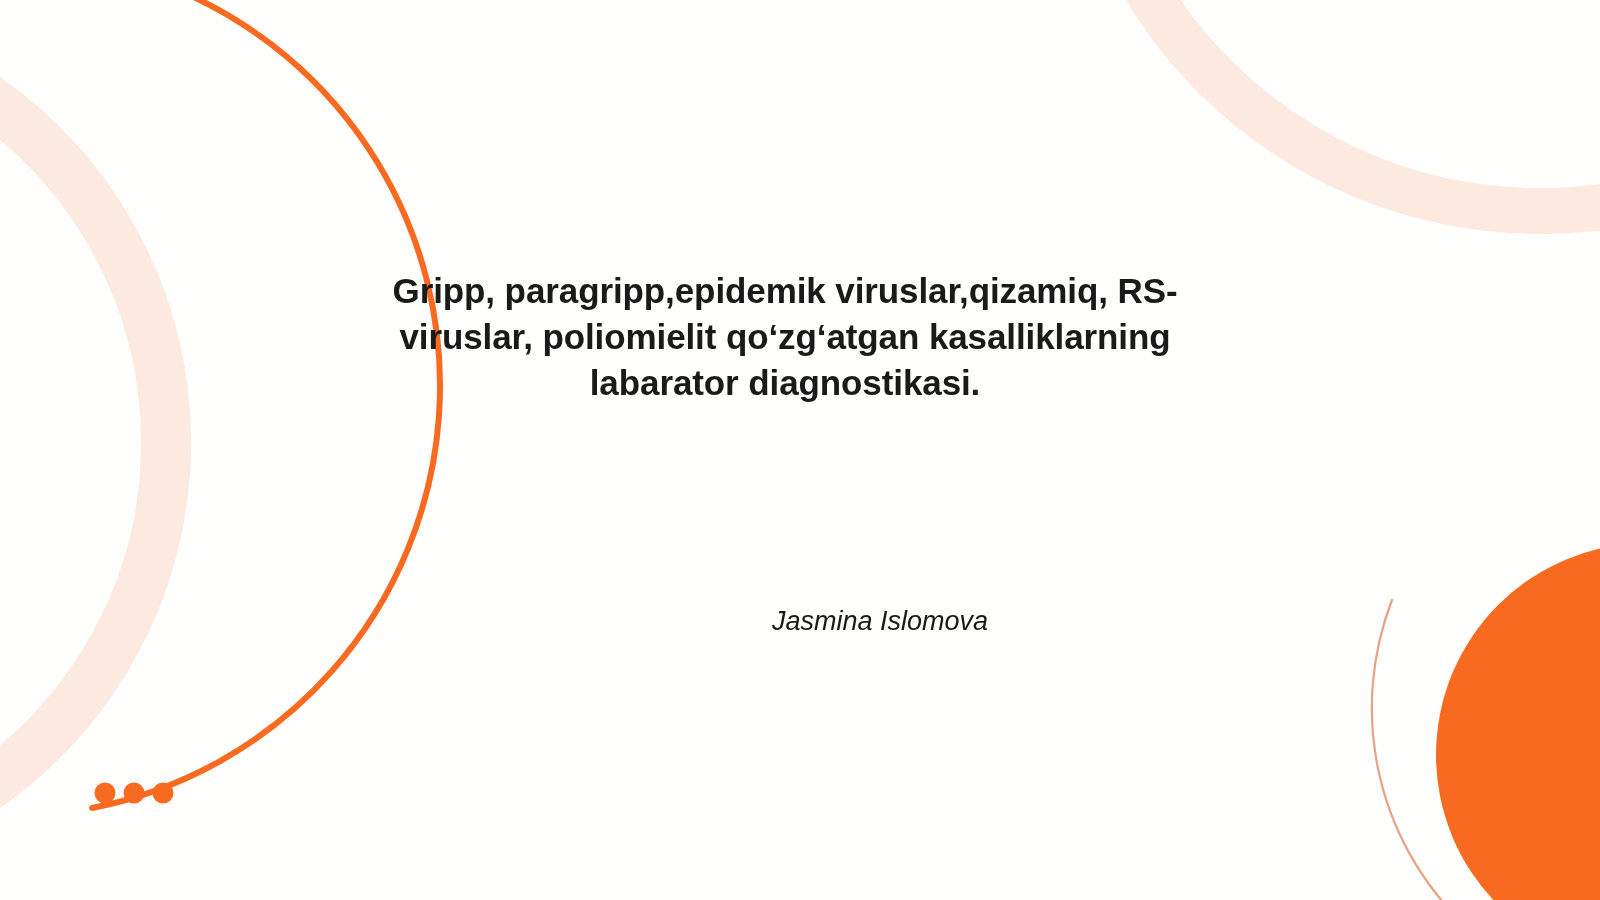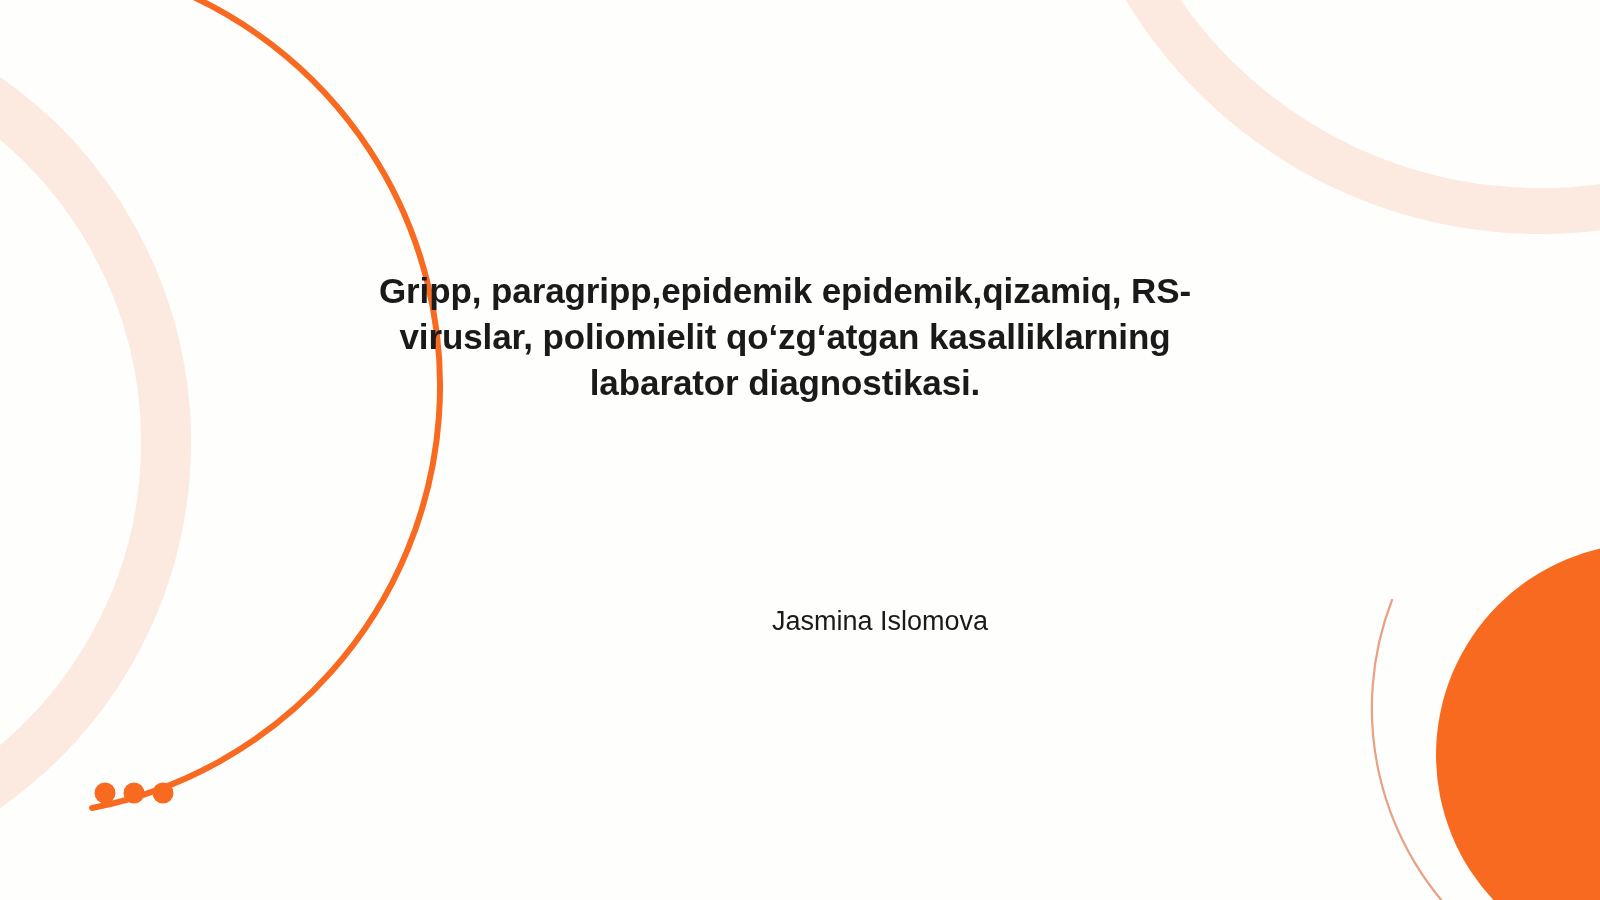--- a/index.html
+++ b/index.html
@@ -62,20 +62,21 @@
     position: absolute;
     left: 540px;
     top: 603px;
     width: 680px;
     text-align: center;
   }
 
   #author-name {
     margin: 0;
     font-family: "Liberation Sans", sans-serif;
+    font-style: italic;
     font-weight: normal;
     font-size: 27px;
     line-height: 36px;
     color: #1A1A1A;
   }
 </style>
 </head>
 <body>
 
 <div id="slide">
@@ -93,21 +94,21 @@
     <path d="M 1392 600 A 300 300 0 0 0 1470 930" fill="none" stroke="#E8A183" stroke-width="2.2" stroke-linecap="round"></path>
 
     <circle cx="105" cy="793" r="10.5" fill="#F96A21"></circle>
     <circle cx="134" cy="793" r="10.5" fill="#F96A21"></circle>
     <circle cx="163" cy="793" r="10.5" fill="#F96A21"></circle>
   </svg>
 
   <div class="content">
 
     <div id="title-block">
-      <h1 id="slide-title">Gripp, paragripp,epidemik epidemik,qizamiq, RS-
+      <h1 id="slide-title">Gripp, paragripp,epidemik viruslar,qizamiq, RS-
 viruslar, poliomielit qoʻzgʻatgan kasalliklarning
 labarator diagnostikasi.</h1>
     </div>
 
     <div id="author-block">
       <p id="author-name">Jasmina Islomova</p>
     </div>
 
   </div>
 </div>

